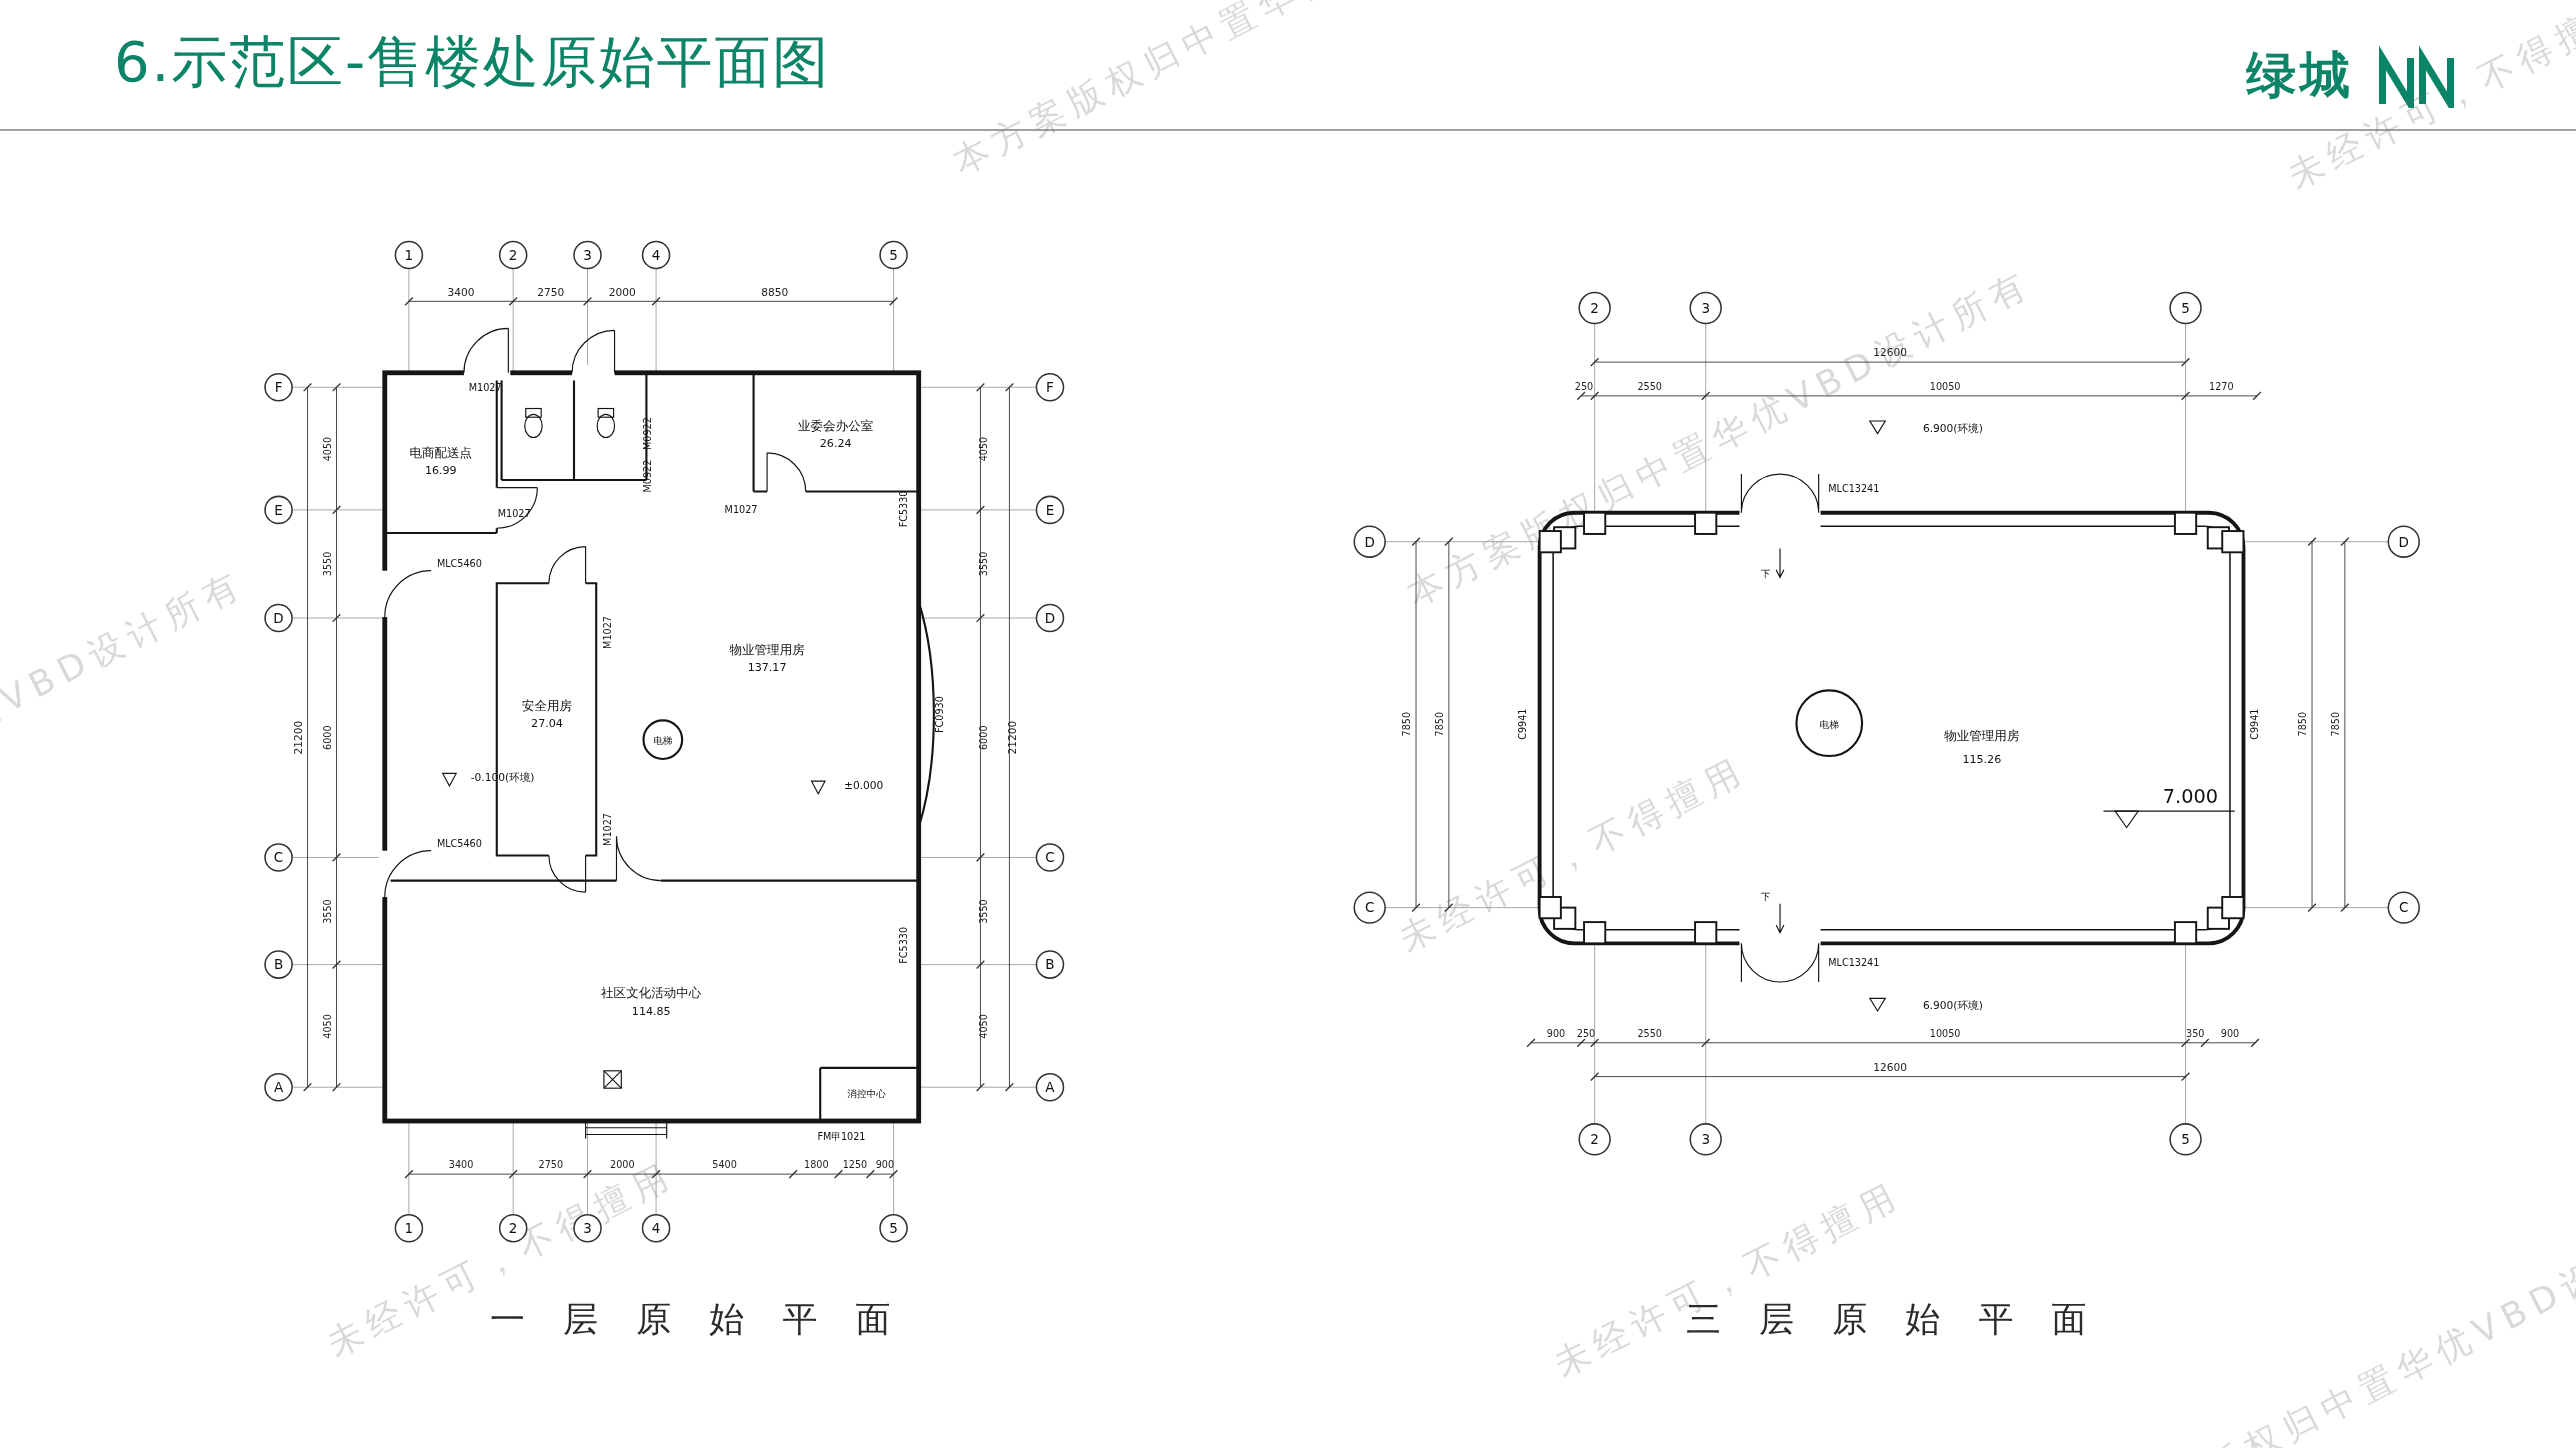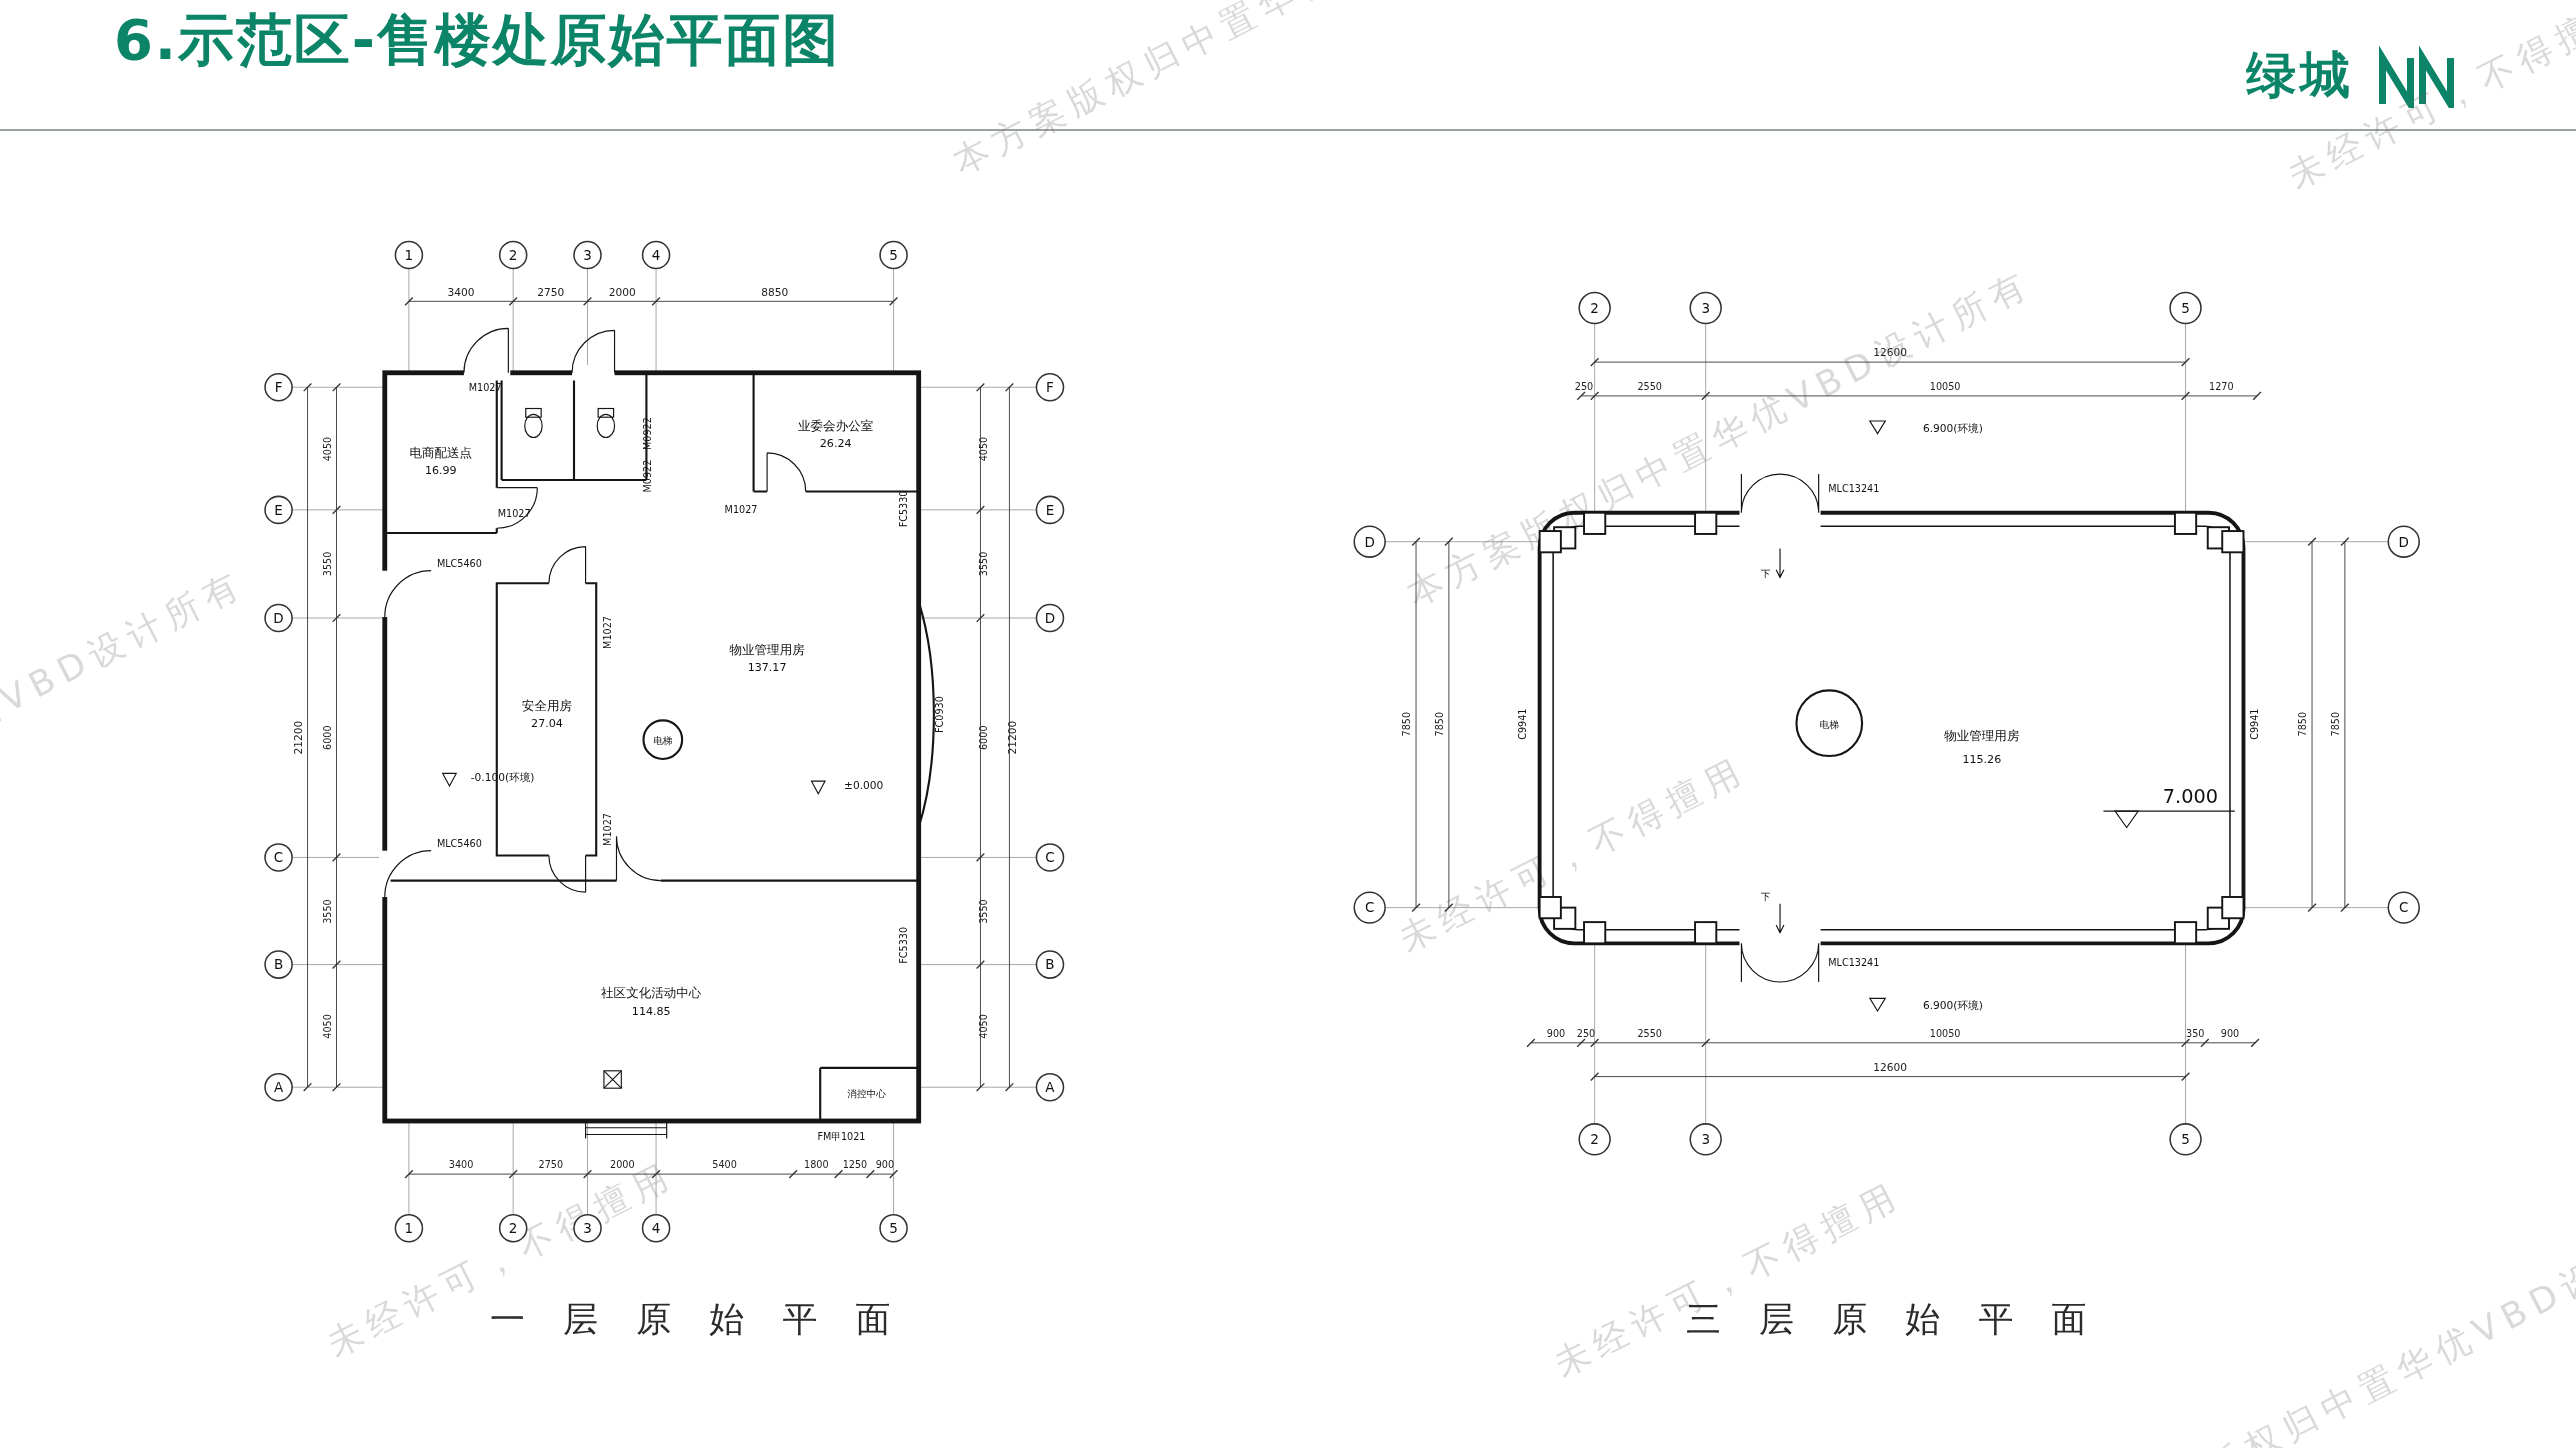--- a/index.html
+++ b/index.html
@@ -1,20 +1,20 @@
 <!DOCTYPE html>
 <html lang="zh"><head>
 <meta charset="utf-8">
 <style>
   html,body{margin:0;padding:0;background:#fff;}
   body{font-family:"DejaVu Sans","Liberation Sans",sans-serif;}
   .slide{position:relative;width:2576px;height:1449px;background:#fff;overflow:hidden;}
 
   
-  .title{position:absolute;left:114px;top:3px;margin:0;font-size:56px;font-weight:bold;color:#0b8468;letter-spacing:1.9px;white-space:nowrap;}
+  .title{position:absolute;left:114px;top:25px;margin:0;font-size:56px;font-weight:normal;color:#0b8468;letter-spacing:1.9px;white-space:nowrap;}
   .rule{position:absolute;left:0;top:129px;width:2576px;height:1.9px;background:#9aa3a1;}
   .brand{position:absolute;right:114px;top:42px;display:flex;align-items:center;gap:23px;}
   .brand-text{font-size:50px;font-weight:bold;color:#0b8468;letter-spacing:3.9px;}
 
   
   .plan{position:absolute;}
   .caption{position:absolute;top:1296px;font-size:35px;color:#2b2b2b;letter-spacing:13.5px;text-align:center;font-weight:500;}
 
   
   svg text{font-family:"DejaVu Sans","Liberation Sans",sans-serif;}

